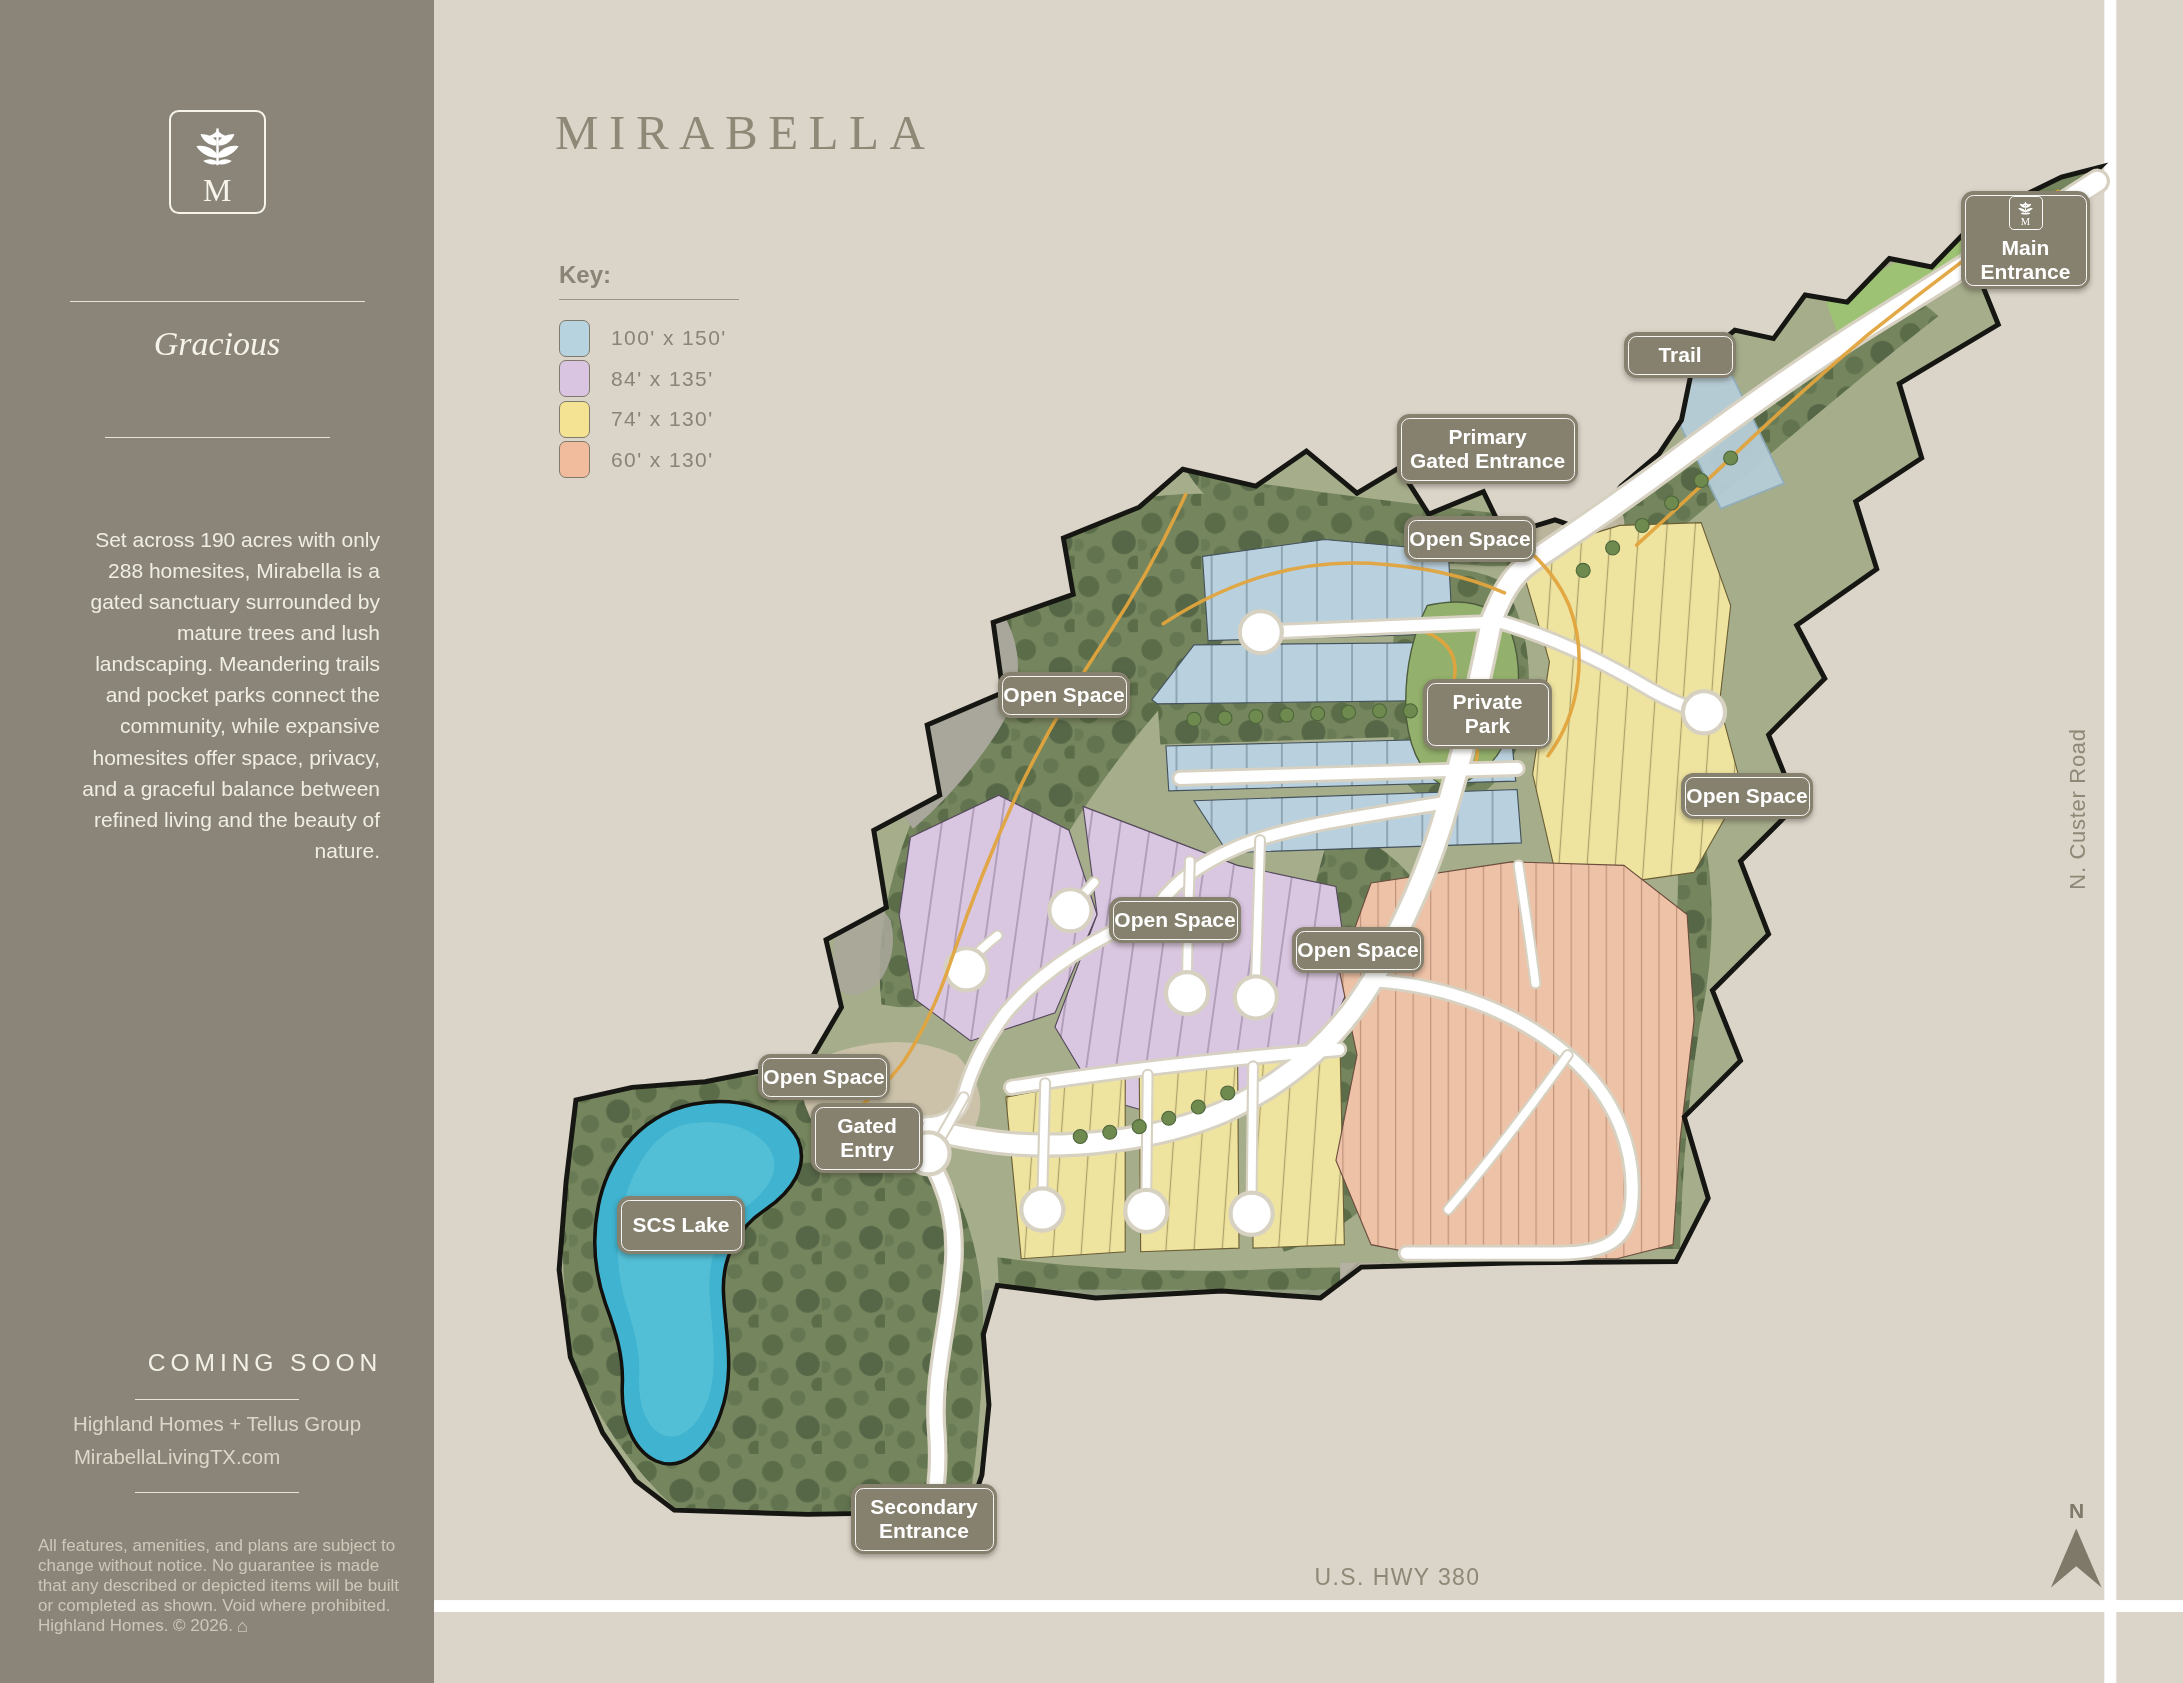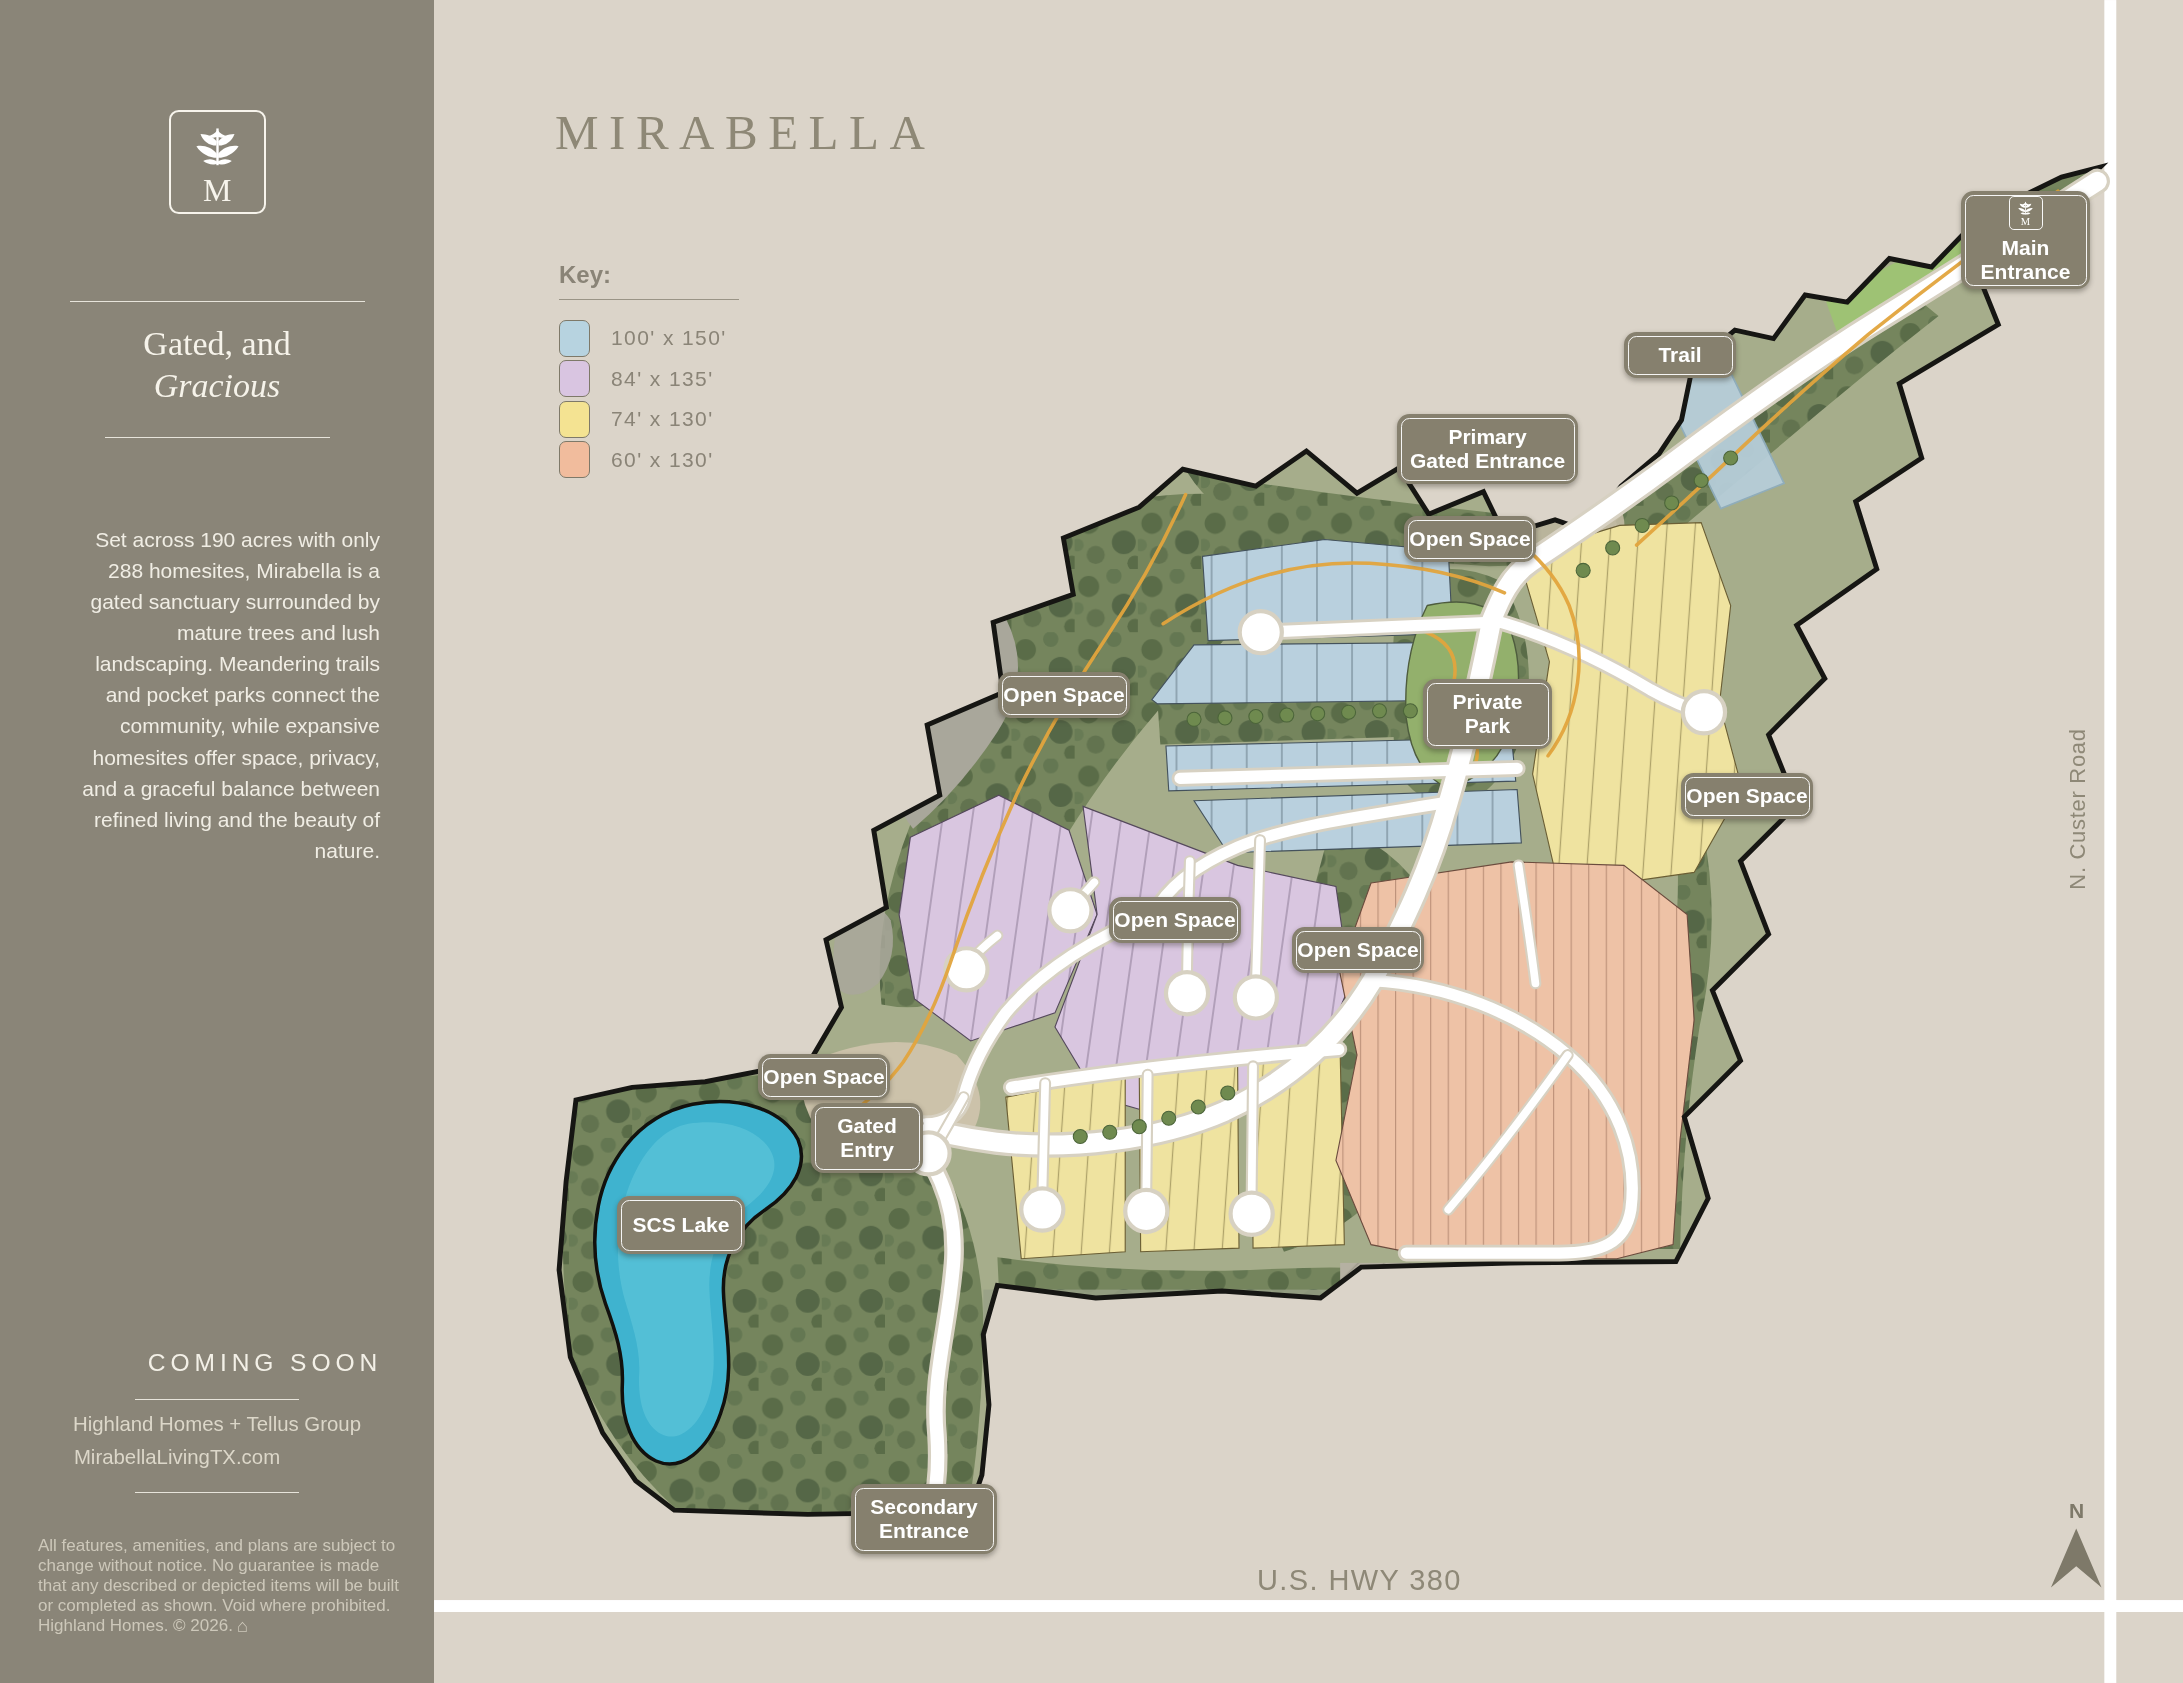--- a/index.html
+++ b/index.html
@@ -41,22 +41,22 @@
   #key-title{font-size:24px;font-weight:700;color:#8a8477;}
   #key-underline{width:180px;height:1.4px;background:#9a9486;margin-top:9.8px;margin-bottom:19.7px;}
   .key-row{display:flex;align-items:center;height:37px;margin-bottom:3.5px;}
   .key-swatch{width:31px;height:37px;border:1.8px solid #7e7969;border-radius:7px;
             box-sizing:border-box;}
   .key-label{margin-left:21px;font-size:21px;color:#8a8477;letter-spacing:1.4px;}
 
   
   #custer-label{position:absolute;left:2078px;top:809px;z-index:10;white-space:nowrap;
             transform:translate(-50%,-50%) rotate(-90deg);font-size:22px;color:#8e8877;letter-spacing:0.7px;}
-  #hwy-label{position:absolute;left:1257px;top:1564px;width:281px;z-index:10;
-            font-size:29px;color:#8e8877;letter-spacing:1.4px;}
+  #hwy-label{position:absolute;left:1257px;top:1564px;width:281px;text-align:center;z-index:10;
+            font-size:23px;color:#8e8877;letter-spacing:1.4px;}
   #compass{position:absolute;left:2040px;top:1500px;width:73px;height:93px;z-index:10;
             text-align:center;}
   #compass .n{font-size:21px;font-weight:700;color:#7e7969;line-height:1;}
 
   
   .badge{position:absolute;z-index:30;background:#86806e;border-radius:12.6px;
          display:flex;flex-direction:column;align-items:center;justify-content:center;
          color:#fff;font-size:21px;font-weight:600;line-height:1.15;text-align:center;
          white-space:pre-line;box-shadow:0 2.1px 5.6px rgba(40,38,30,.35);}
   .badge::after{content:'';position:absolute;inset:3.5px;border:1.8px solid rgba(255,255,255,.92);
@@ -287,21 +287,20 @@
 
   <aside id="sidebar">
     <div id="logo-box">
       <svg width="45" height="49" viewBox="0 0 64 70">
           <use href="#sprig"></use>
         </svg>
       <div class="monogram">M</div>
     </div>
     <div class="divider" style="left:70px;top:301px;width:295px;"></div>
     <div id="sb-heading">
-      <div class="l1">Gated, and</div>
       <div class="l2">Gracious</div>
     </div>
     <div class="divider" style="left:105px;top:437px;width:225px;"></div>
     <div id="sb-desc">Set across 190 acres with only 288 homesites, Mirabella is a gated sanctuary surrounded by mature trees and lush landscaping. Meandering trails and pocket parks connect the community, while expansive homesites offer space, privacy, and a graceful balance between refined living and the beauty of nature.</div>
     <div id="coming-soon">COMING SOON</div>
     <div class="divider" style="left:135px;top:1399px;width:164px;"></div>
     <div id="sb-dev">Highland Homes + Tellus Group</div>
     <div id="sb-web">MirabellaLivingTX.com</div>
     <div class="divider" style="left:135px;top:1492px;width:164px;"></div>
     <div id="sb-disclaimer">

